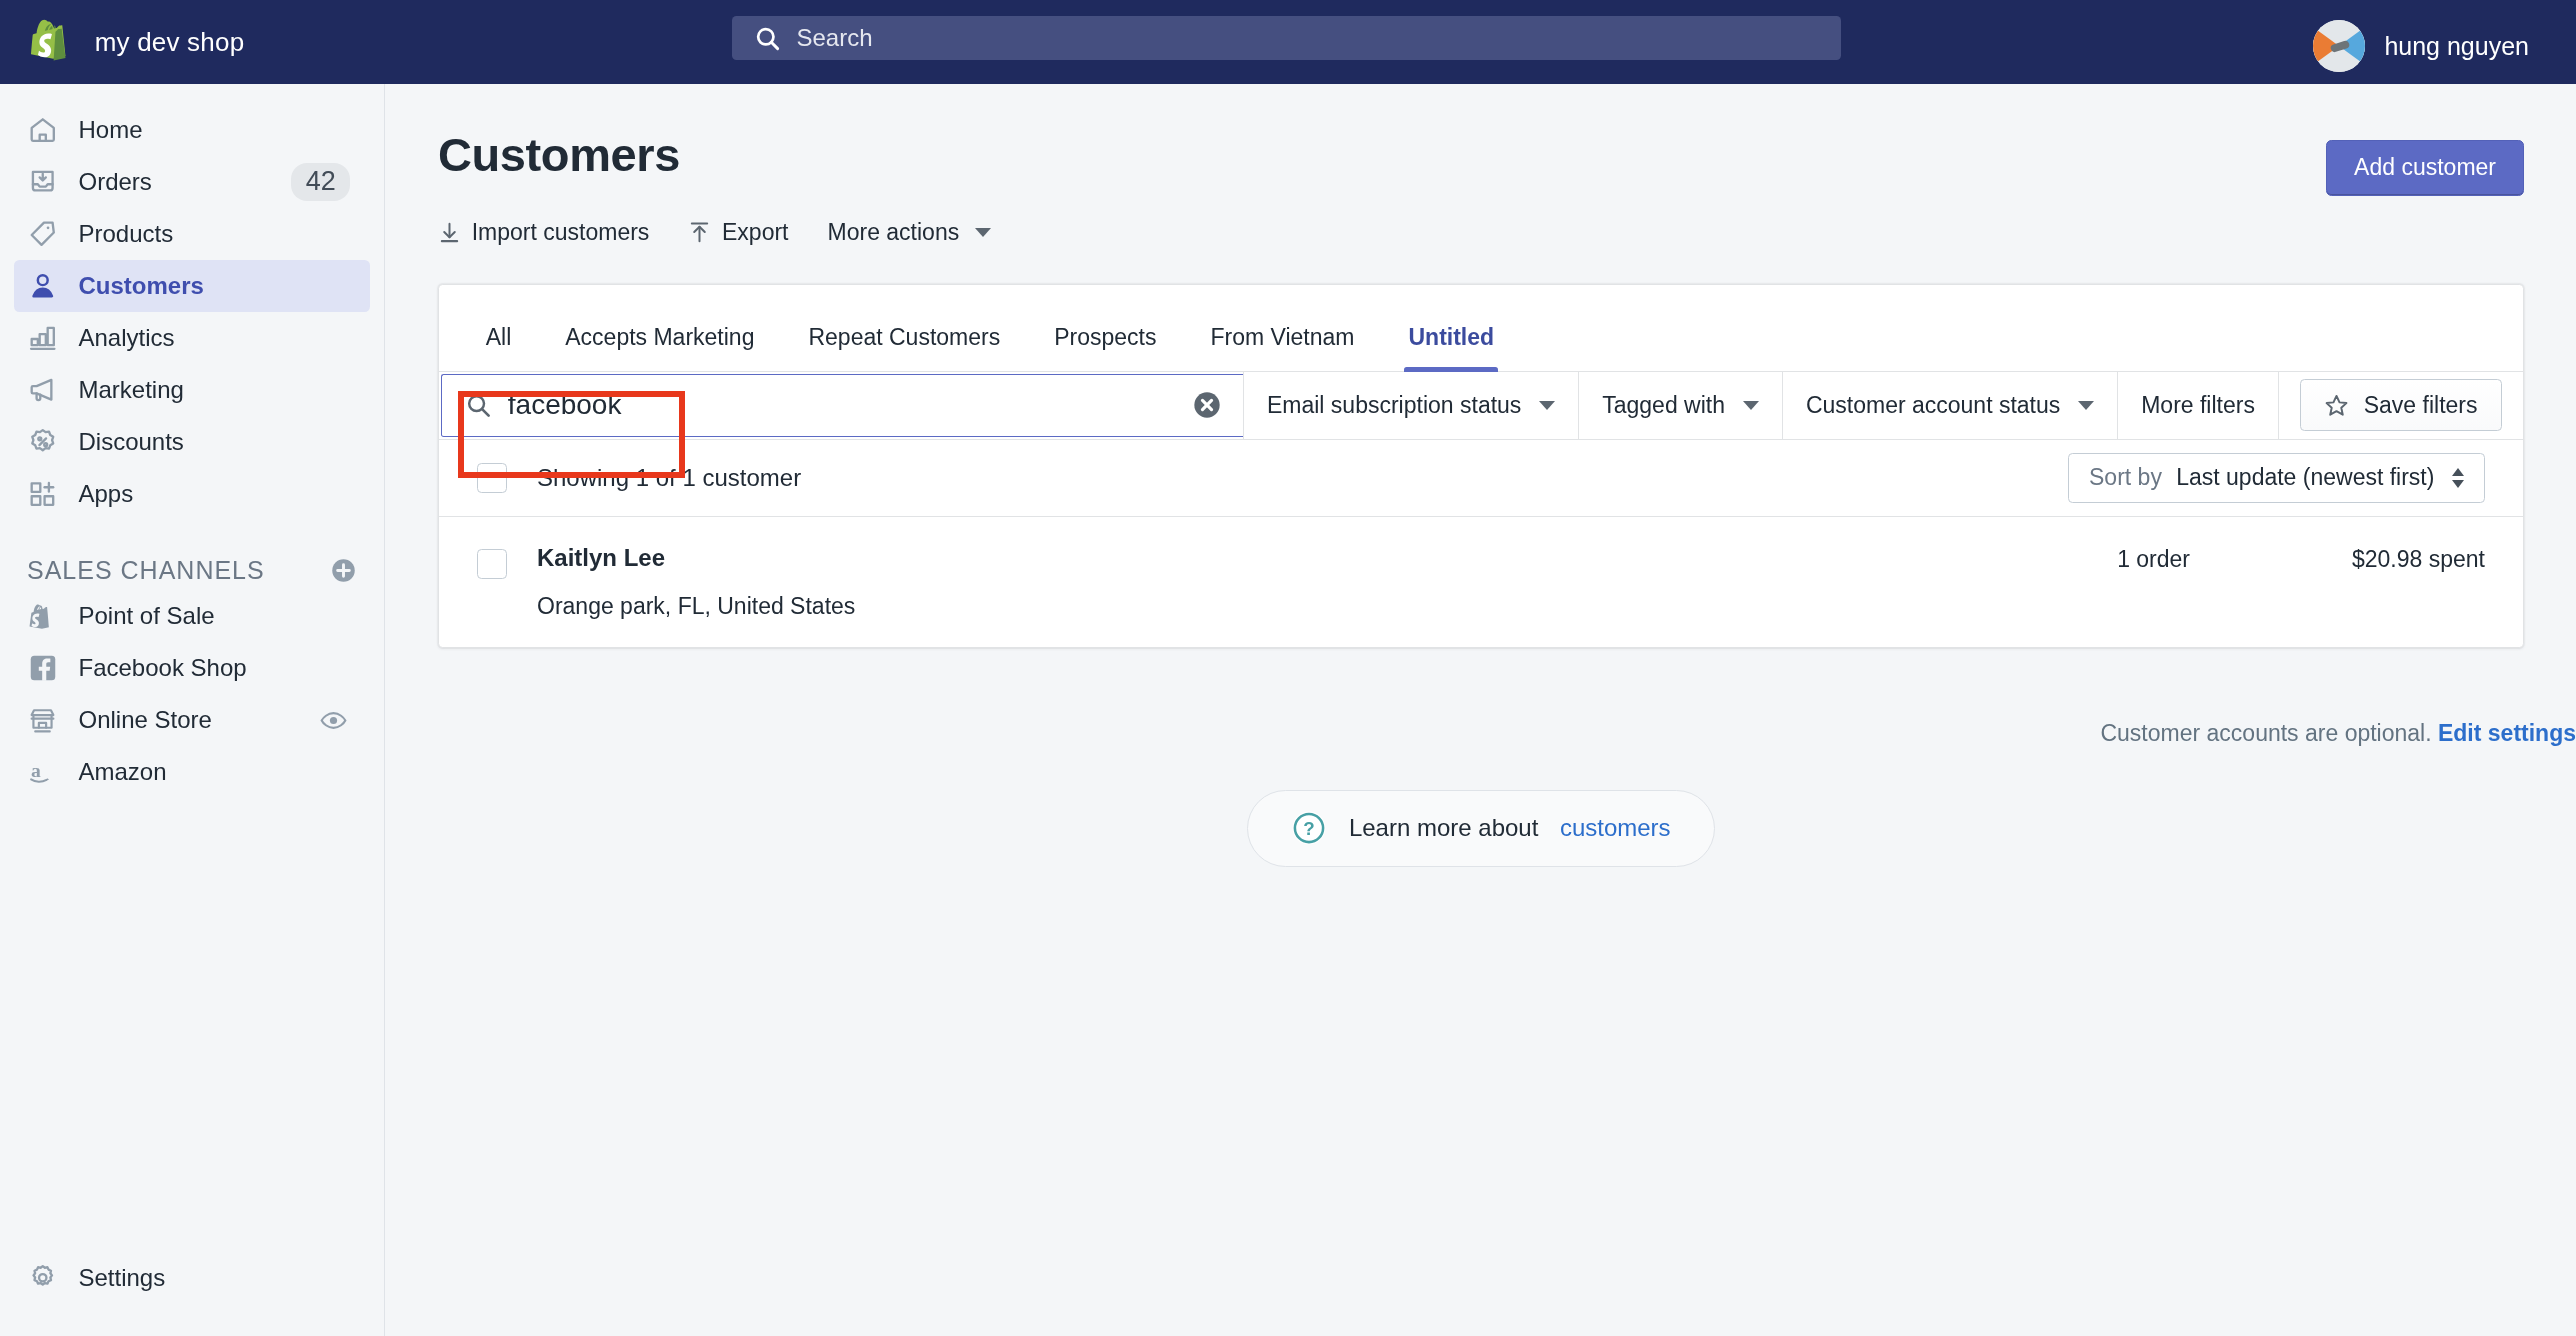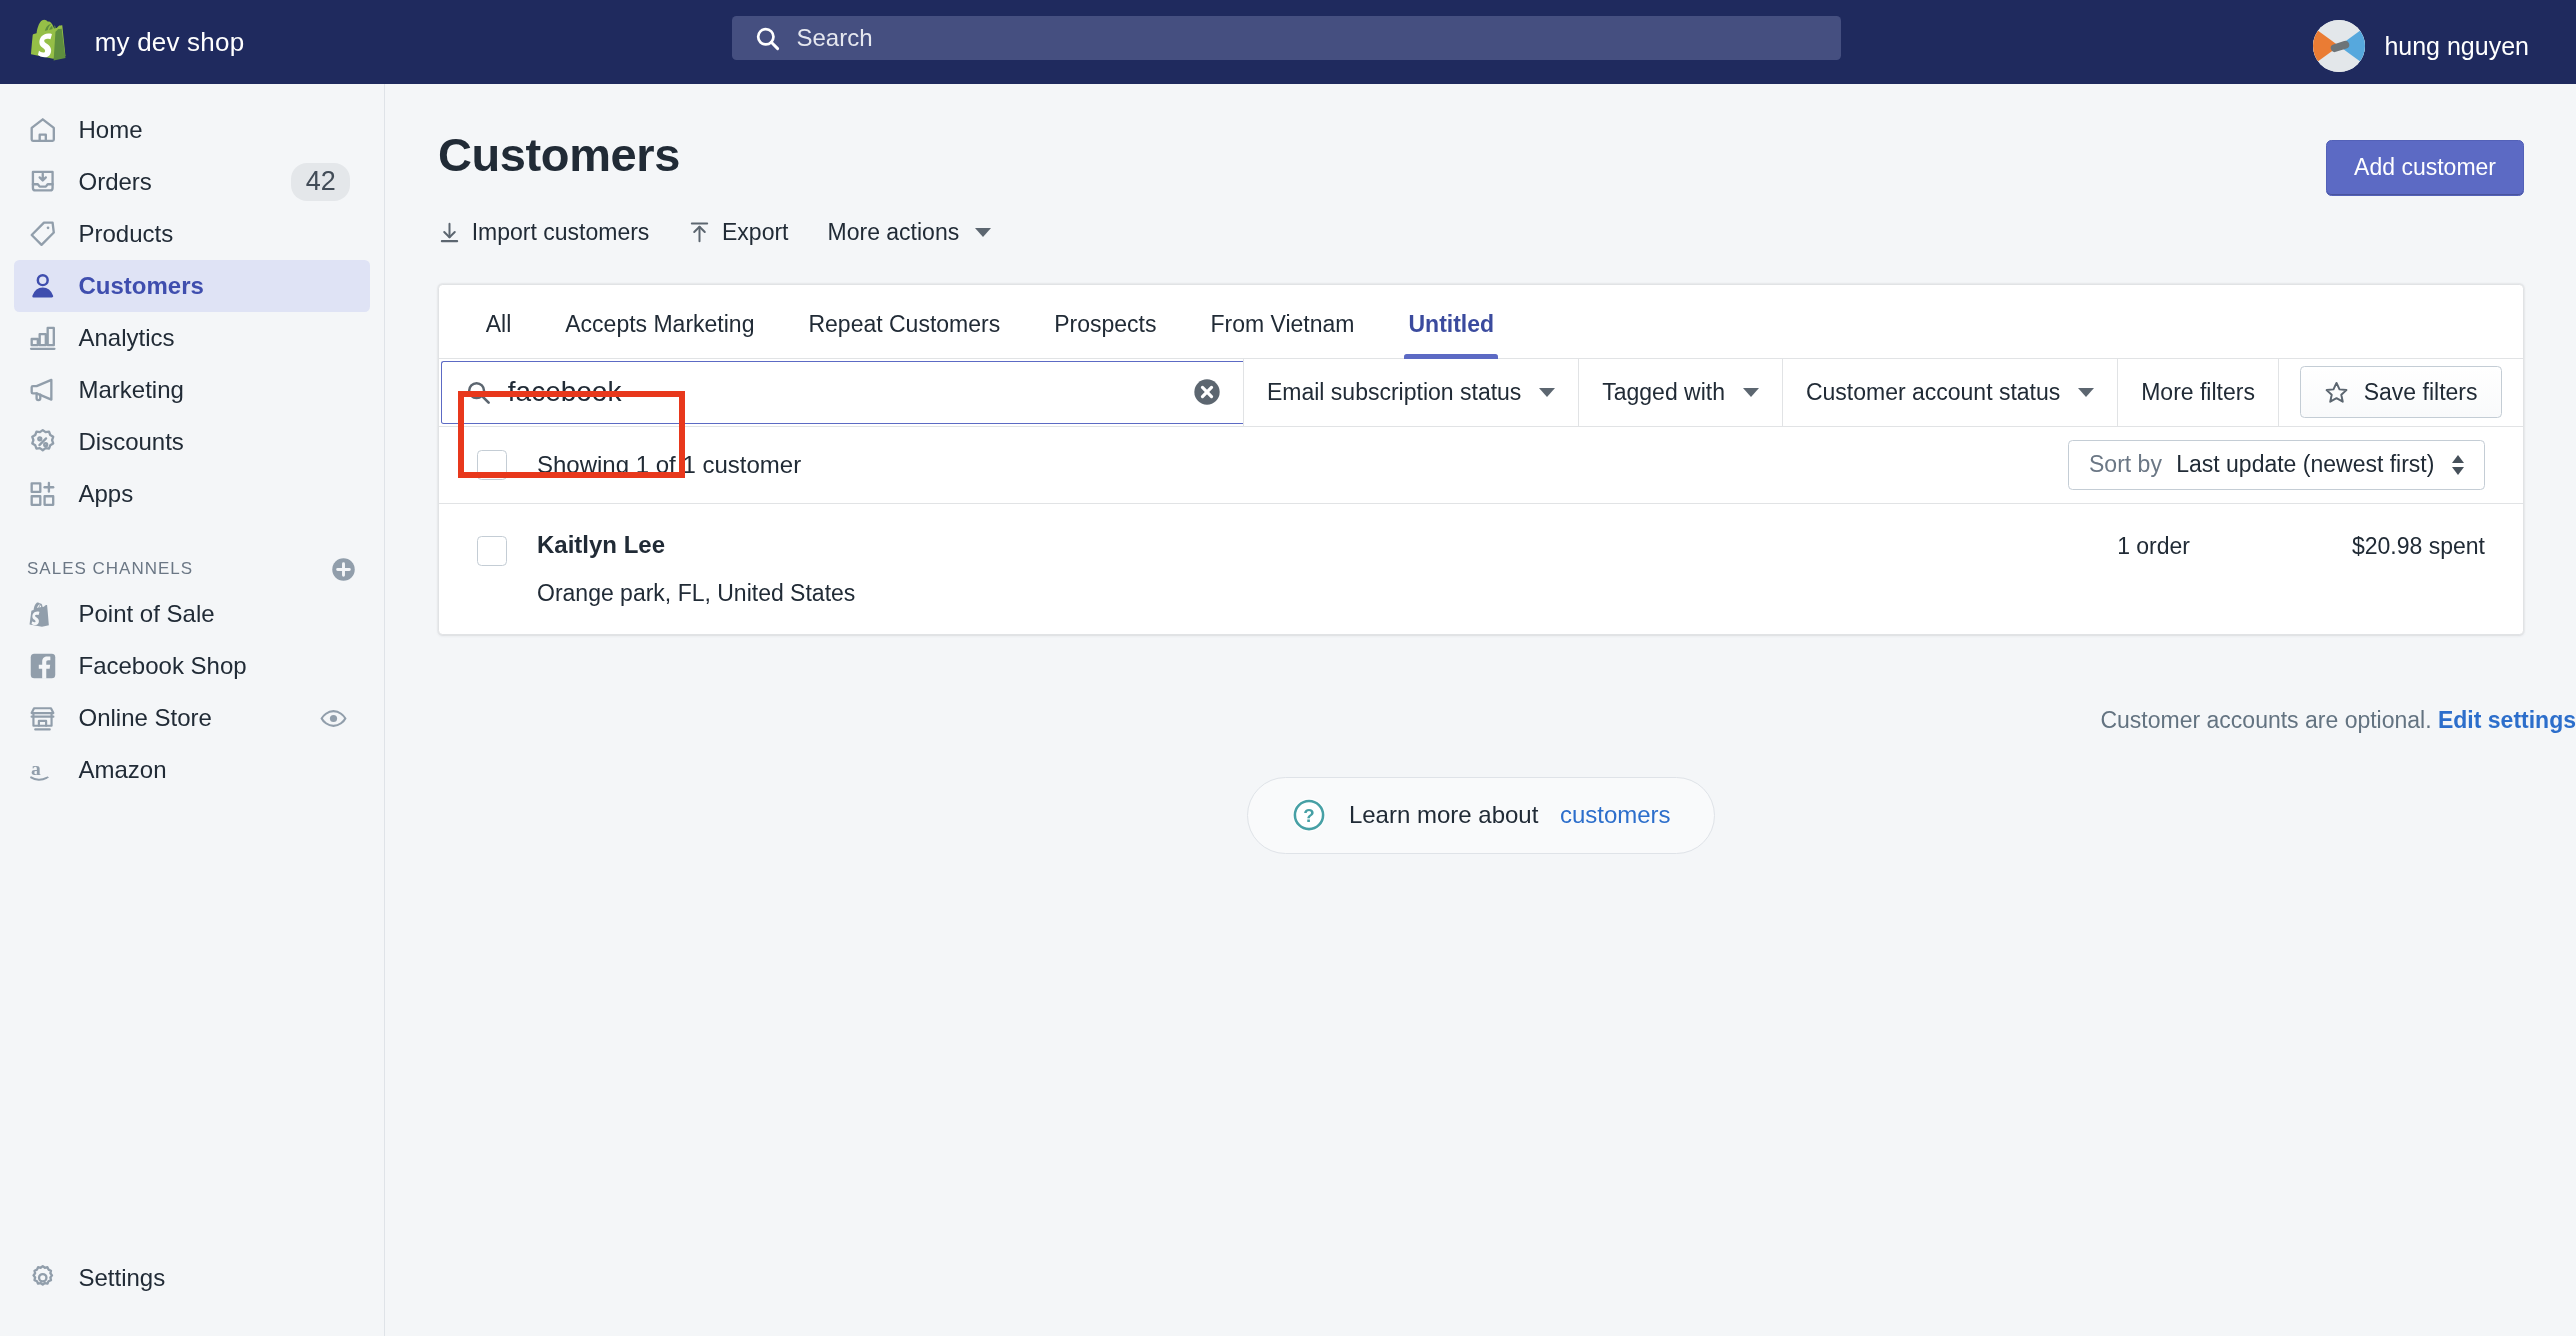--- a/index.html
+++ b/index.html
@@ -70,21 +70,21 @@
     background: #e4e7ea; color: #424c57;
     font-size: 27px; border-radius: 16px;
     padding: 3.6px 14.3px;
   }
   .eye-wrap { position: absolute; right: 23px; display:flex; }
   .section-head {
     display: flex; align-items: center; justify-content: space-between;
     margin: 36px 27px 5.4px 27px;
   }
   .section-title {
-    color: #6b7785; font-size: 17px; letter-spacing: 1px;
+    color: #6b7785; font-size: 25px; letter-spacing: 1px;
   }
   .settings-row {
     position: absolute; left: 0; bottom: 32px;
     display: flex; align-items: center;
     height: 52px; margin: 0 14.3px; padding: 0 12.5px; gap: 19.7px;
     cursor: pointer;
   }
   .settings-row .lbl { font-size: 24px; color: #212b36; }
 
   
@@ -123,21 +123,21 @@
   .card {
     margin: 38px 52px 0 52px;
     background: #fff;
     border: 0.9px solid #e1e3e5;
     border-radius: 4.5px;
     box-shadow: 0 0 0 0.9px rgba(63,63,68,0.03), 0 0.9px 2.7px rgba(63,63,68,0.10);
     overflow: hidden;
   }
   .tabs {
     display: flex; align-items: flex-end;
-    height: 74px; border-bottom: 0.9px solid #e1e3e5;
+    height: 87px; border-bottom: 0.9px solid #e1e3e5;
     padding-left: 19.7px;
   }
   .tab {
     font-size: 23px; color: #212b36;
     padding: 0 27px 19.7px 27px;
     cursor: pointer; position: relative; white-space: nowrap;
   }
   .tab.active { color: #3b4b9e; font-weight: 600; }
   .tab.active::after {
     content: ""; position: absolute; left: 23px; right: 23px; bottom: -0.9px;

